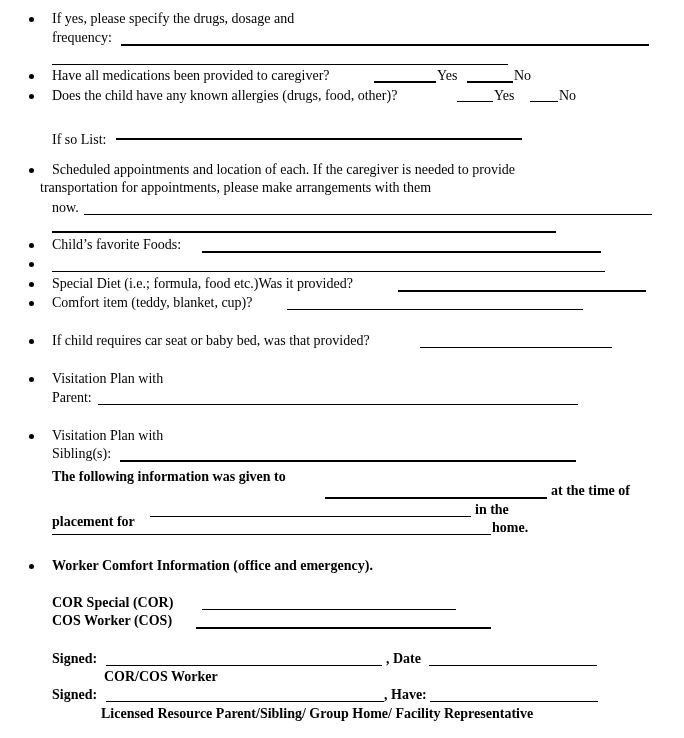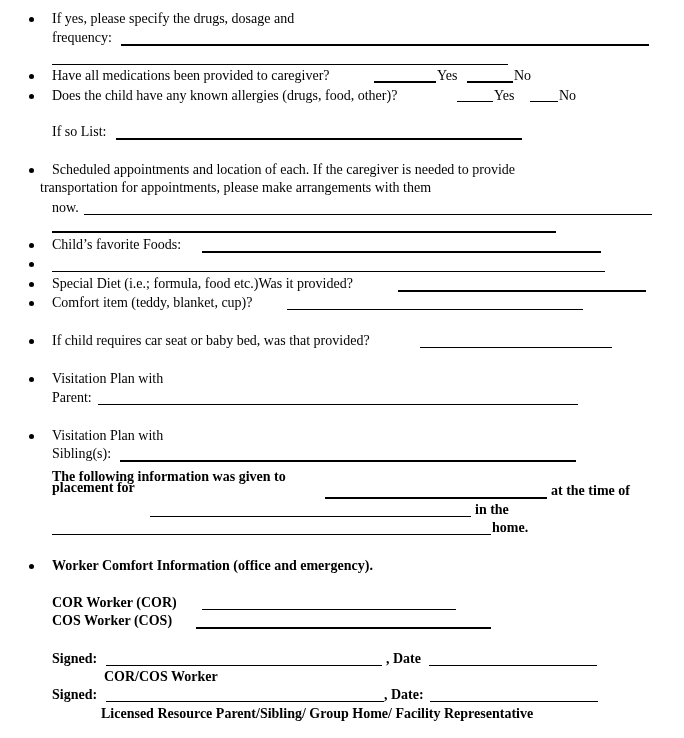--- a/index.html
+++ b/index.html
@@ -27,21 +27,21 @@
 <div class="ln thick" style="left:467px;top:81px;width:46px"></div>
 <span class="t" style="left:514px;top:68px">No</span>
 
 <span class="bul" style="left:29px;top:94px"></span>
 <span class="t" style="left:52px;top:88px">Does the child have any known allergies (drugs, food, other)?</span>
 <div class="ln" style="left:457px;top:101px;width:36px"></div>
 <span class="t" style="left:494px;top:88px">Yes</span>
 <div class="ln" style="left:530px;top:101px;width:28px"></div>
 <span class="t" style="left:559px;top:88px">No</span>
 
-<span class="t" style="left:52px;top:124px">If so List:</span>
+<span class="t" style="left:52px;top:132px">If so List:</span>
 <div class="ln thick" style="left:116px;top:138px;width:406px"></div>
 
 <span class="bul" style="left:29px;top:168px"></span>
 <span class="t" style="left:52px;top:162px">Scheduled appointments and location of each. If the caregiver is needed to provide</span>
 <span class="t" style="left:40px;top:180px">transportation for appointments, please make arrangements with them</span>
 <span class="t" style="left:52px;top:200px">now.</span>
 <div class="ln" style="left:84px;top:214px;width:568px"></div>
 <div class="ln thick" style="left:52px;top:231px;width:504px"></div>
 
 <span class="bul" style="left:29px;top:243px"></span>
@@ -69,37 +69,37 @@
 <div class="ln" style="left:98px;top:404px;width:480px"></div>
 
 <span class="bul" style="left:29px;top:434px"></span>
 <span class="t" style="left:52px;top:428px">Visitation Plan with</span>
 <span class="t" style="left:52px;top:446px">Sibling(s):</span>
 <div class="ln thick" style="left:120px;top:460px;width:456px"></div>
 
 <span class="t b" style="left:52px;top:469px">The following information was given to</span>
 <div class="ln thick" style="left:325px;top:497px;width:222px"></div>
 <span class="t b" style="left:551px;top:483px">at the time of</span>
-<span class="t b" style="left:52px;top:480px">placement for</span>
+<span class="t b" style="left:52px;top:514px">placement for</span>
 <div class="ln" style="left:150px;top:516px;width:321px"></div>
 <span class="t b" style="left:475px;top:502px">in the</span>
 <div class="ln" style="left:52px;top:534px;width:439px"></div>
 <span class="t b" style="left:492px;top:520px">home.</span>
 
 <span class="bul" style="left:29px;top:564px"></span>
 <span class="t b" style="left:52px;top:558px">Worker Comfort Information (office and emergency).</span>
 
-<span class="t b" style="left:52px;top:595px">COR Worker (COR)</span>
+<span class="t b" style="left:52px;top:595px">COR Special (COR)</span>
 <div class="ln" style="left:202px;top:609px;width:254px"></div>
 <span class="t b" style="left:52px;top:613px">COS Worker (COS)</span>
 <div class="ln thick" style="left:196px;top:627px;width:295px"></div>
 
 <span class="t b" style="left:52px;top:651px">Signed:</span>
 <div class="ln" style="left:106px;top:665px;width:276px"></div>
 <span class="t b" style="left:386px;top:651px">, Date</span>
 <div class="ln" style="left:429px;top:665px;width:168px"></div>
 <span class="t b" style="left:104px;top:669px">COR/COS Worker</span>
 
 <span class="t b" style="left:52px;top:687px">Signed:</span>
 <div class="ln" style="left:106px;top:701px;width:278px"></div>
-<span class="t b" style="left:384px;top:687px">, Date:</span>
+<span class="t b" style="left:384px;top:687px">, Have:</span>
 <div class="ln" style="left:430px;top:701px;width:168px"></div>
 <span class="t b" style="left:101px;top:706px">Licensed Resource Parent/Sibling/ Group Home/ Facility Representative</span>
 
 </body></html>

